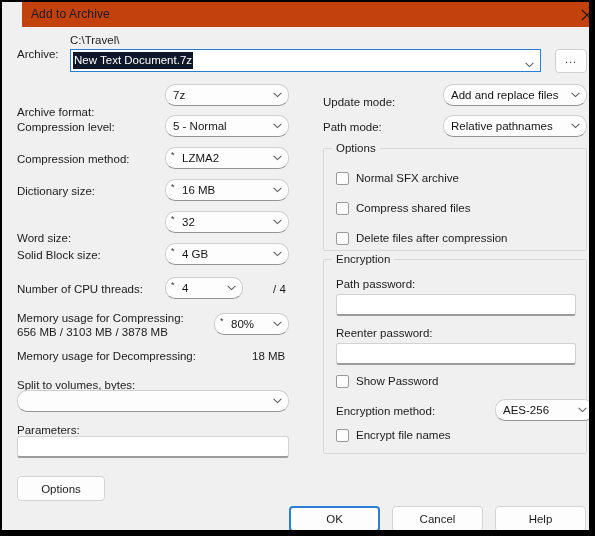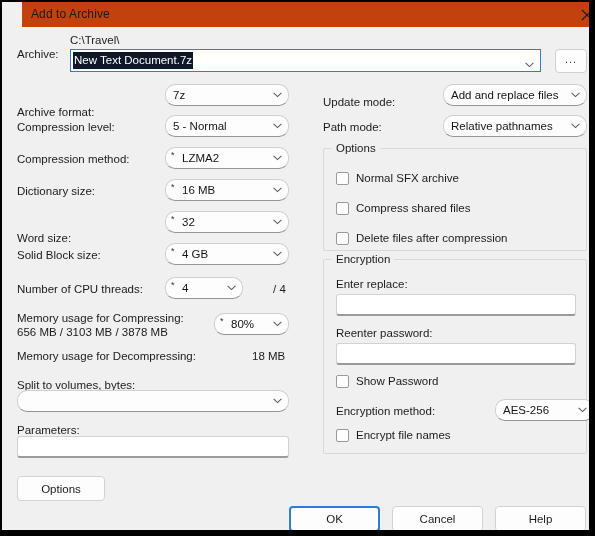--- a/index.html
+++ b/index.html
@@ -420,21 +420,21 @@
 
       <div class="cbrow" style="left:12px; top:82px;">
         <span class="cbbox"></span>
         <span class="cblabel">Delete files after compression</span>
       </div>
     </div>
 
     <div class="group" style="left:321px; top:232px; width:264px; height:195px;">
       <div class="gtitle">Encryption</div>
 
-      <div class="lbl" style="left:12px; top:17px;">Enter replace:</div>
+      <div class="lbl" style="left:12px; top:17px;">Path password:</div>
       <div class="tinput" style="left:12px; top:34px; width:240px;">
         <span class="tv"></span>
       </div>
 
       <div class="lbl" style="left:12px; top:66px;">Reenter password:</div>
       <div class="tinput" style="left:12px; top:83px; width:240px;">
         <span class="tv"></span>
       </div>
 
       <div class="cbrow" style="left:12px; top:114px;">

